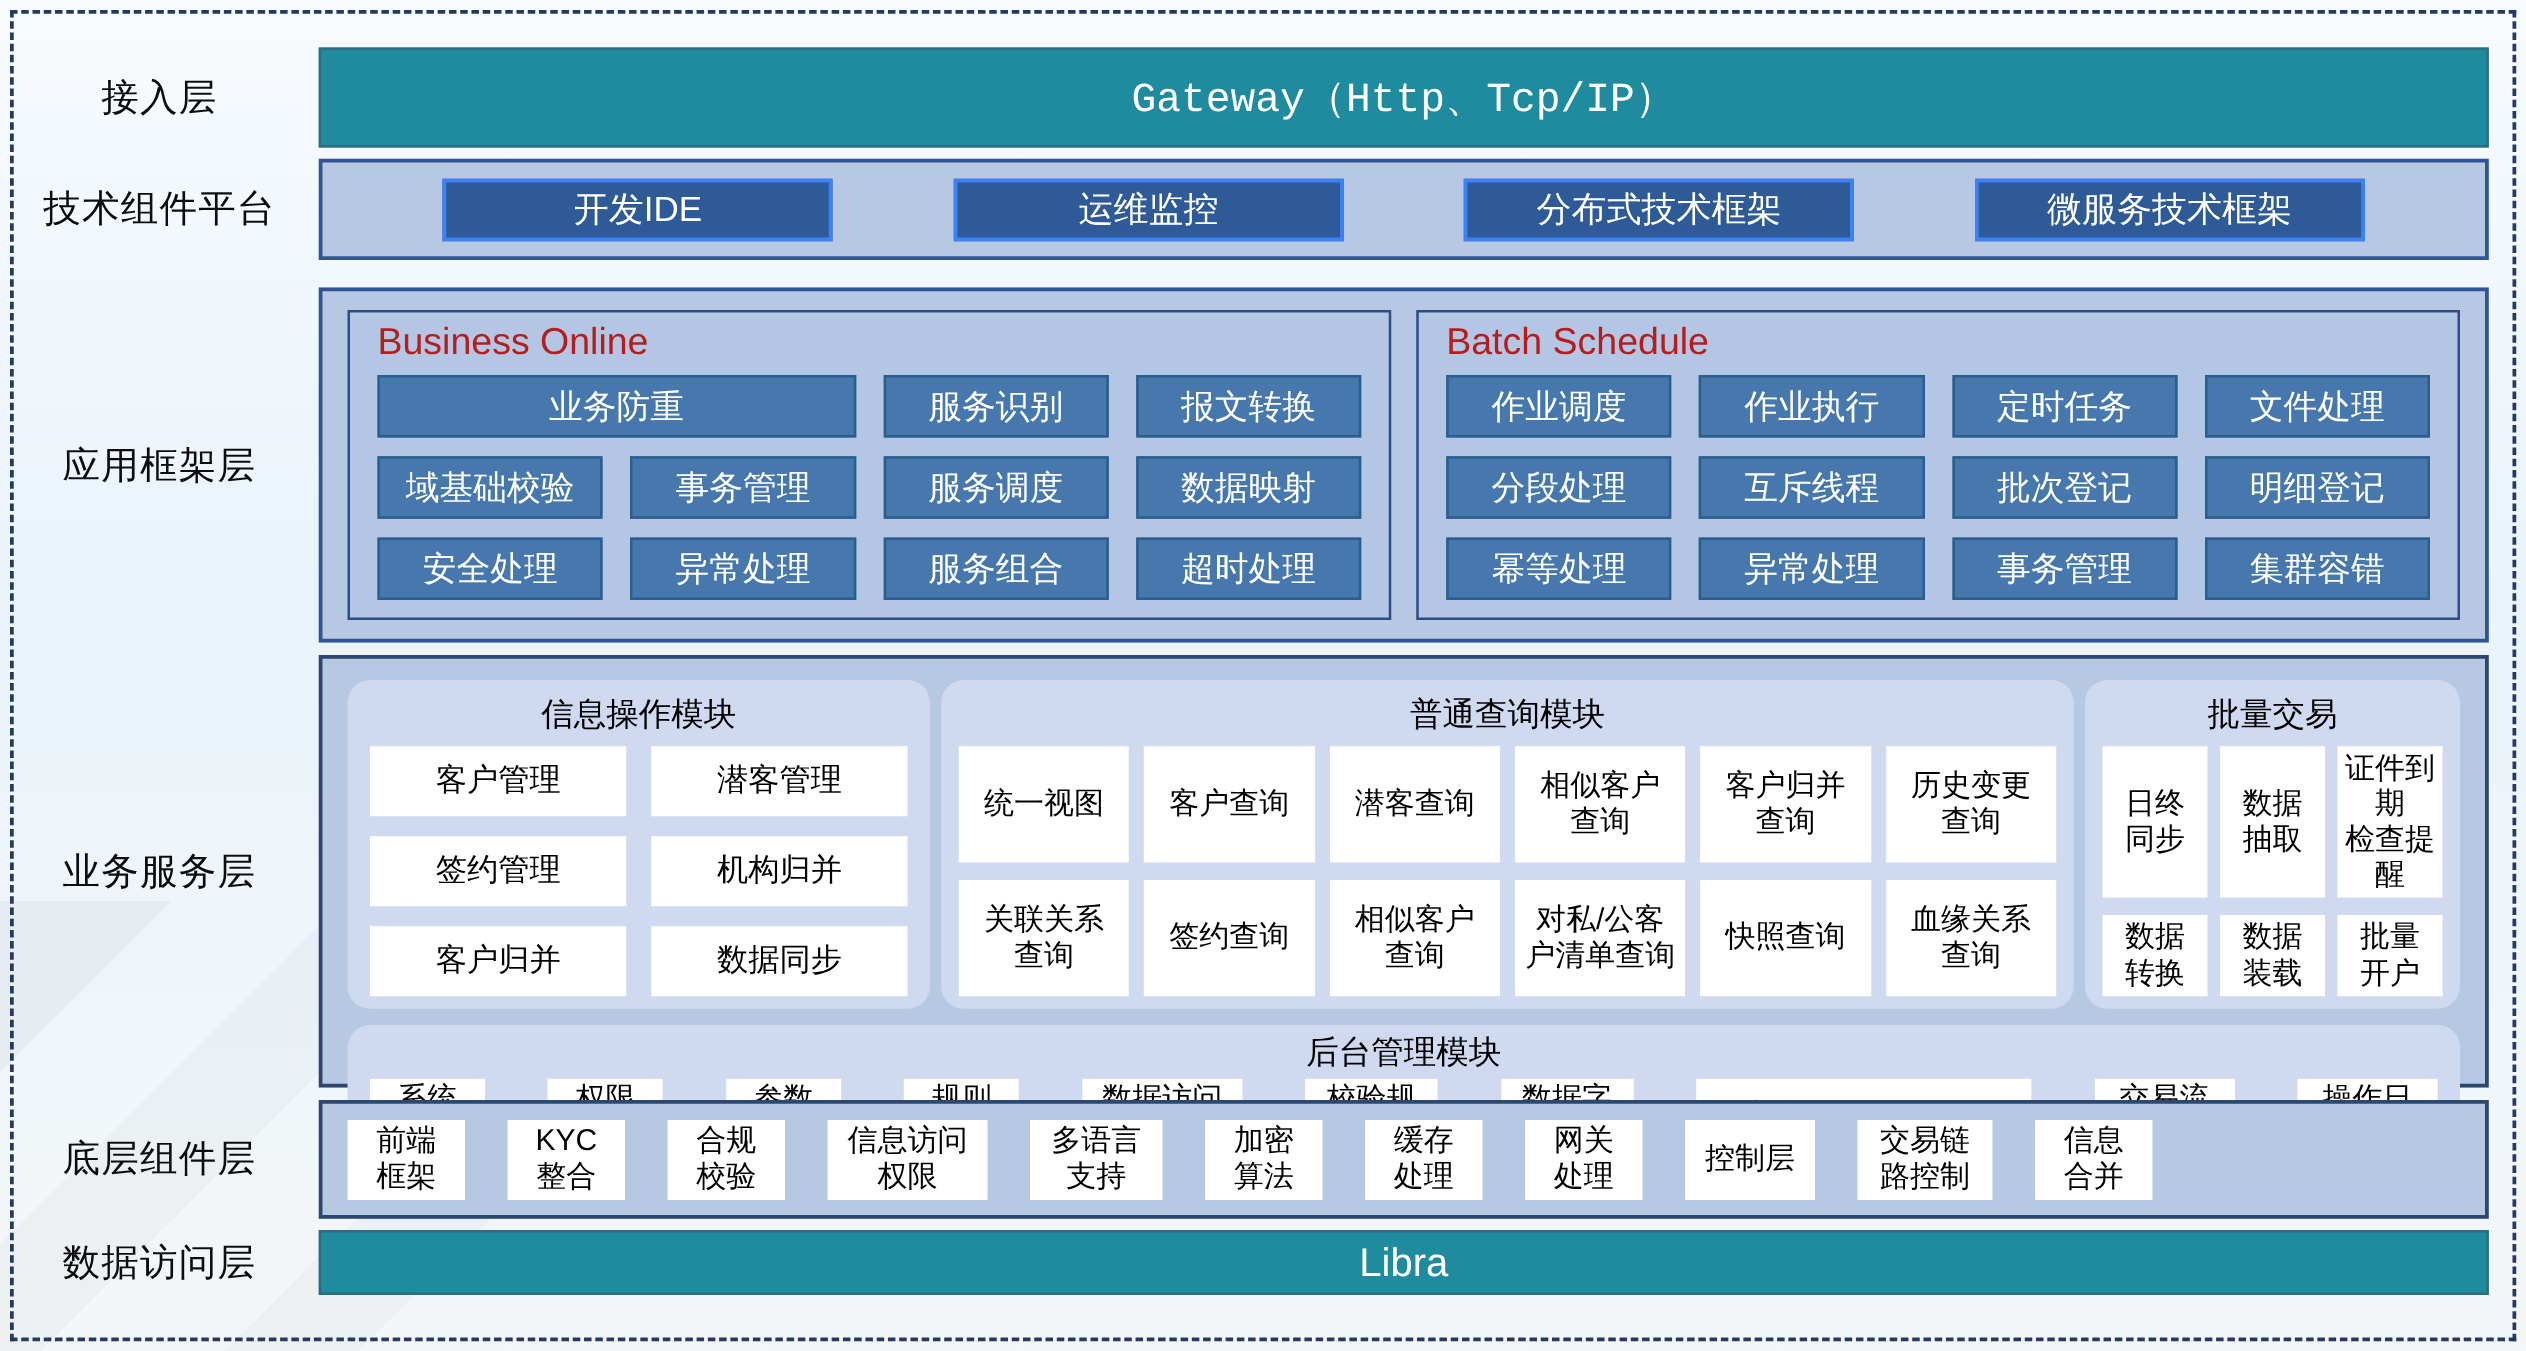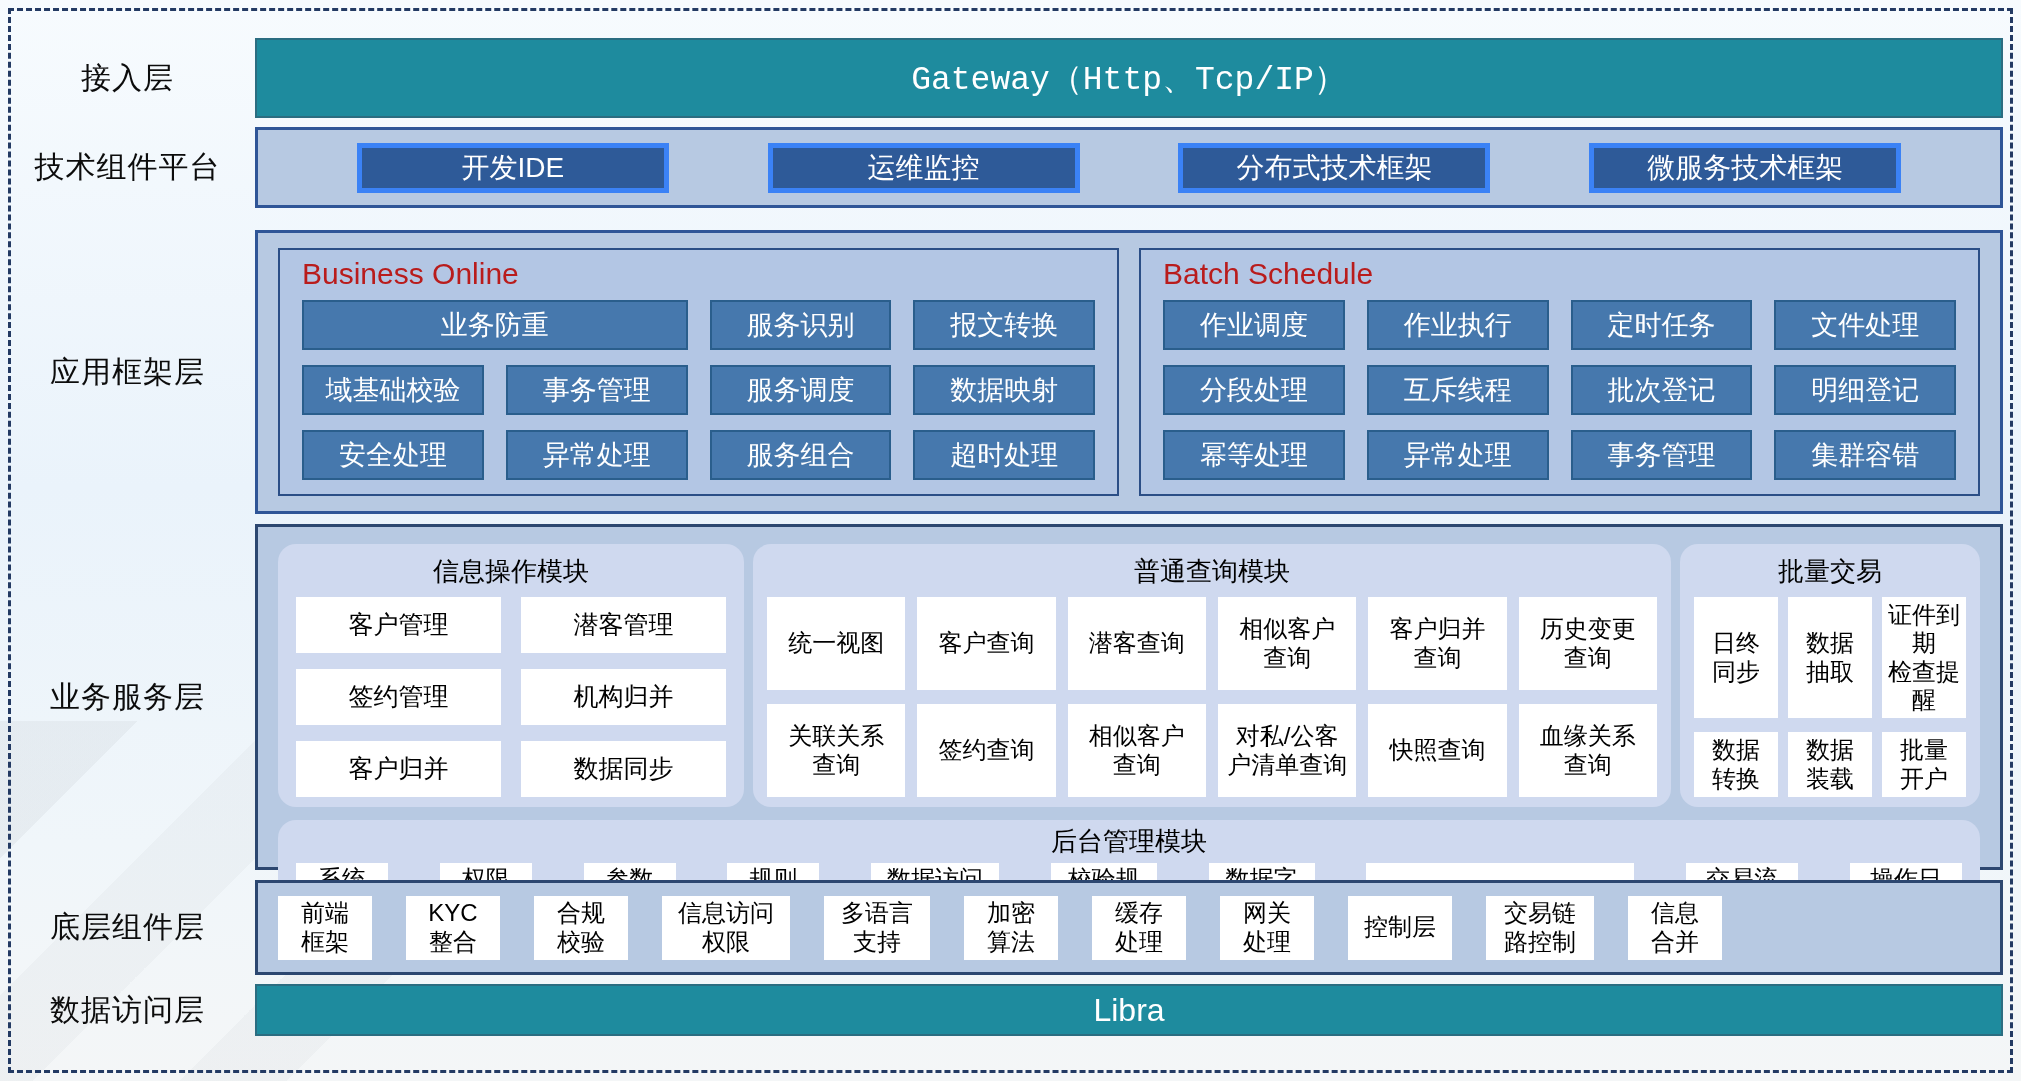--- a/index.html
+++ b/index.html
@@ -16,37 +16,37 @@
   }
   .dashed-frame{
     position:absolute;inset:8px;border:3px dashed #233a63;pointer-events:none;
   }
   .stack{position:absolute;left:0;top:0;width:100%;padding-top:38px;}
   .layer-row{display:flex;}
   .layer-label{
     width:255px;flex:0 0 255px;display:flex;align-items:center;justify-content:center;
     font-size:30px;color:#0c0c0c;letter-spacing:1px;
   }
-  .layer-content{flex:1;margin-right:18px;border-radius:18px;}
+  .layer-content{flex:1;margin-right:30px;border-radius:18px;}
 
   
   .row-gateway{height:80px;margin-bottom:9px;font-family:Liberation Mono, monospace;}
   .gateway{
     height:100%;background:#1e8b9e;border:2px solid #2b6d81;color:#fff;
     display:flex;align-items:center;justify-content:center;font-size:33px;
   }
 
   
   .row-tech{height:81px;margin-bottom:22px;}
   .tech-panel{
     height:100%;background:#b7c9e2;border:3px solid #2f5597;
     display:flex;align-items:center;justify-content:space-evenly;
   }
   .navy-btn{
-    width:312px;height:50px;background:#2e5a98;border:5px solid #3b82f6;color:#fff;
+    width:312px;height:50px;background:#2e5a98;border:3px solid #3b82f6;color:#fff;
     display:flex;align-items:center;justify-content:center;font-size:28px;
   }
 
   
   .row-appfw{height:284px;margin-bottom:10px;}
   .appfw-panel{
     height:100%;background:#b7c9e2;border:3px solid #2f5597;
     display:flex;gap:20px;padding:15px 20px;
   }
   .inner-panel{

